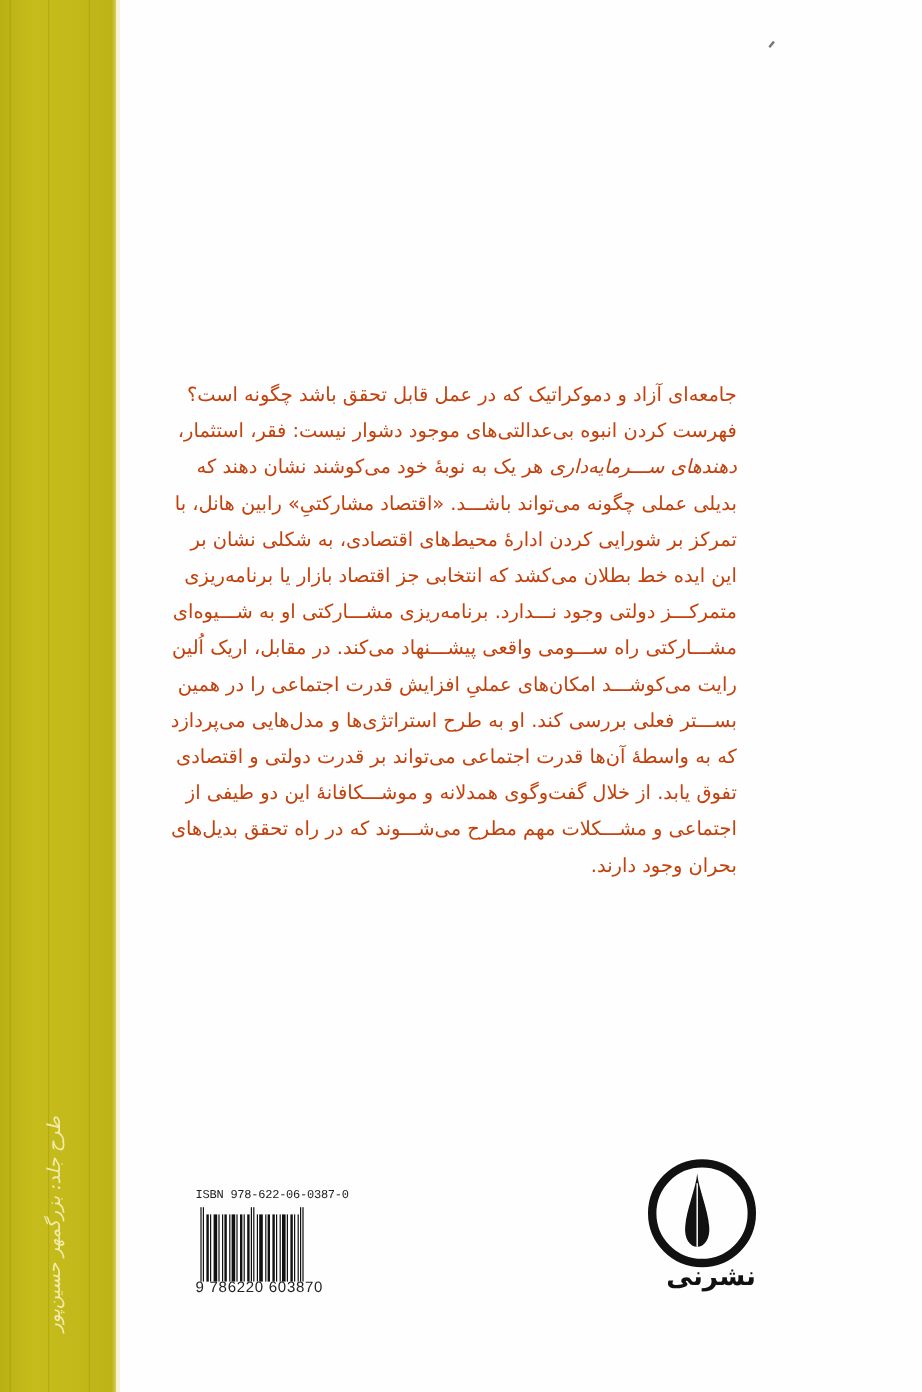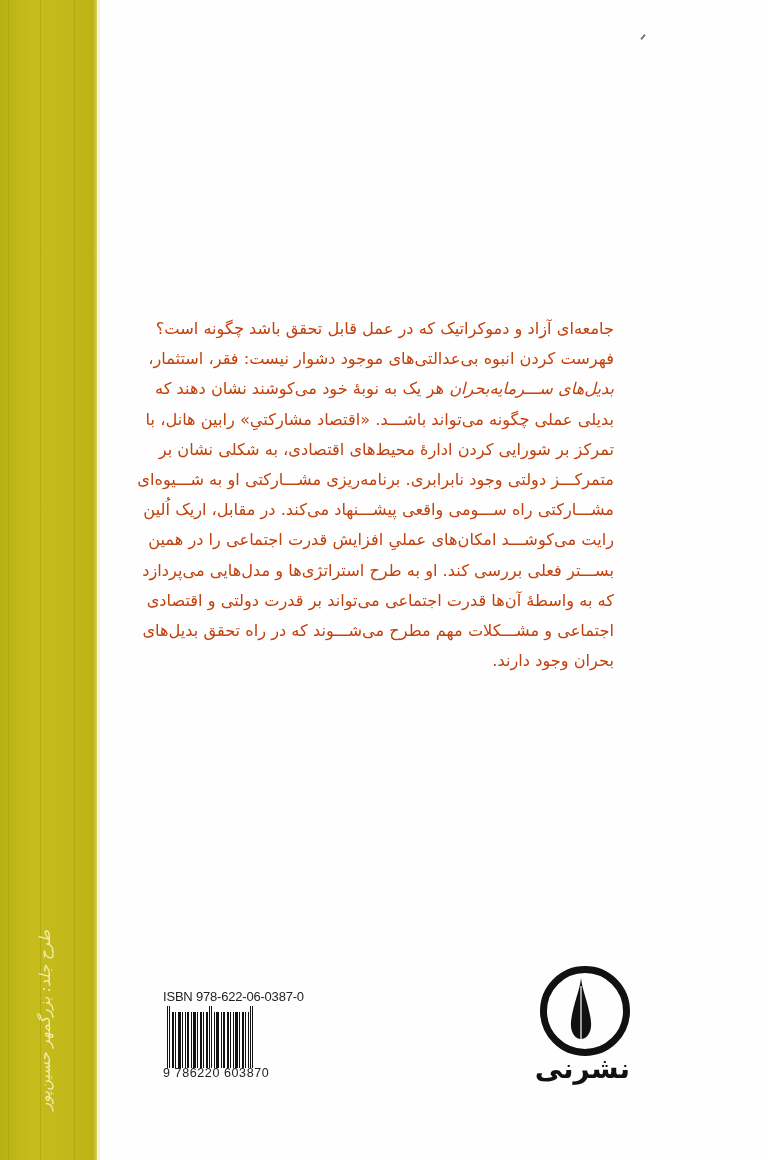--- a/index.html
+++ b/index.html
@@ -28,58 +28,60 @@
     position: absolute; left: 258px; top: 314px; width: 356px;
     direction: rtl; text-align: justify; text-align-last: right;
     font-family: "DejaVu Sans", sans-serif; font-size: 16.2px; line-height: 30.2px; color: #c2410c;
   }
   .blurb .line { display: block; white-space: nowrap; text-align: justify; text-align-last: justify; }
   .blurb .line.last { text-align-last: right; }
   .blurb em { font-style: italic; }
   .barcode {
     position: absolute; left: 163px; top: 991px; width: 104px; height: 96px;
   }
-  .isbn-label { font-family: Liberation Sans, sans-serif; font-size: 13px; color: #222; letter-spacing: -0.2px; line-height: 12px; white-space: nowrap; }
+  .isbn-label { font-family: Liberation Mono, monospace; font-size: 10px; color: #222; letter-spacing: -0.2px; line-height: 12px; white-space: nowrap; }
   .bars { display: flex; align-items: flex-end; height: 62px; margin-top: 3px; padding-left: 4px; }
   .bars i { display: block; background: #111; height: 56px; margin-right: 1px; }
   .bars i.g { height: 62px; }
   .barcode-digits { font-family: "Liberation Sans", sans-serif; font-size: 12.5px; color: #222; letter-spacing: 0.6px; line-height: 14px; white-space: nowrap; margin-top: -2px; }
   .logo { position: absolute; left: 536px; top: 962px; width: 94px; height: 132px; }
   .logo-circle { position: absolute; left: 4px; top: 4px; width: 76px; height: 76px; border: 7px solid #111; border-radius: 50%; }
   .logo-leaf { position: absolute; left: 30px; top: 16px; }
   .logo-name {
     position: absolute; left: 0; top: 90px; width: 94px; 
-    direction: rtl; font-family: "DejaVu Sans", sans-serif; font-weight: bold; font-size: 28px; color: #111;
+    direction: rtl; font-family: "DejaVu Sans", sans-serif; font-weight: bold; font-size: 22px; color: #111;
   }
 </style>
 </head>
 <body>
 
 <div class="spine">
   <div class="spine-line" style="left:8px"></div>
   <div class="spine-line" style="left:40px"></div>
   <div class="spine-line" style="left:74px"></div>
   <div class="spine-signature">
     <span>طرح جلد: بزرگمهر حسین‌پور</span>
   </div>
 </div>
 <div class="page-edge"></div>
 <div class="stray-mark"></div>
 
 <div class="blurb">
   <span class="line">جامعه‌ای آزاد و دموکراتیک که در عمل قابل تحقق باشد چگونه است؟</span>
   <span class="line">فهرست کردن انبوه بی‌عدالتی‌های موجود دشوار نیست: فقر، استثمار،</span>
-  <span class="line"><em>بدیل‌های ســـرمایه‌بحران</em> <span>هر یک به نوبهٔ خود می‌کوشند نشان دهند که</span></span>
+  <span class="line"><em>دهند‌های ســـرمایه‌داری</em> <span>هر یک به نوبهٔ خود می‌کوشند نشان دهند که</span></span>
   <span class="line">بدیلی عملی چگونه می‌تواند باشـــد. «اقتصاد مشارکتیِ» رابین هانل، با</span>
   <span class="line">تمرکز بر شورایی کردن ادارهٔ محیط‌های اقتصادی، به شکلی نشان بر</span>
-  <span class="line">متمرکـــز دولتی وجود نابرابری. برنامه‌ریزی مشـــارکتی او به شـــیوه‌ای</span>
+  <span class="line">این ایده خط بطلان می‌کشد که انتخابی جز اقتصاد بازار یا برنامه‌ریزی</span>
+  <span class="line">متمرکـــز دولتی وجود نـــدارد. برنامه‌ریزی مشـــارکتی او به شـــیوه‌ای</span>
   <span class="line">مشـــارکتی راه ســـومی واقعی پیشـــنهاد می‌کند. در مقابل، اریک اُلین</span>
   <span class="line">رایت می‌کوشـــد امکان‌های عملیِ افزایش قدرت اجتماعی را در همین</span>
   <span class="line">بســـتر فعلی بررسی کند. او به طرح استراتژی‌ها و مدل‌هایی می‌پردازد</span>
   <span class="line">که به واسطهٔ آن‌ها قدرت اجتماعی می‌تواند بر قدرت دولتی و اقتصادی</span>
+  <span class="line">تفوق یابد. از خلال گفت‌وگوی همدلانه و موشـــکافانهٔ این دو طیفی از</span>
   <span class="line">اجتماعی و مشـــکلات مهم مطرح می‌شـــوند که در راه تحقق بدیل‌های</span>
   <span class="line last">بحران وجود دارند.</span>
 </div>
 
 <div class="barcode">
   <div class="isbn-label">ISBN 978-622-06-0387-0</div>
   <div class="bars">
     <i class="g" style="width:1px"></i>
       <i class="g" style="width:1px;margin-right:2px"></i>
     <i style="width:2px"></i>

